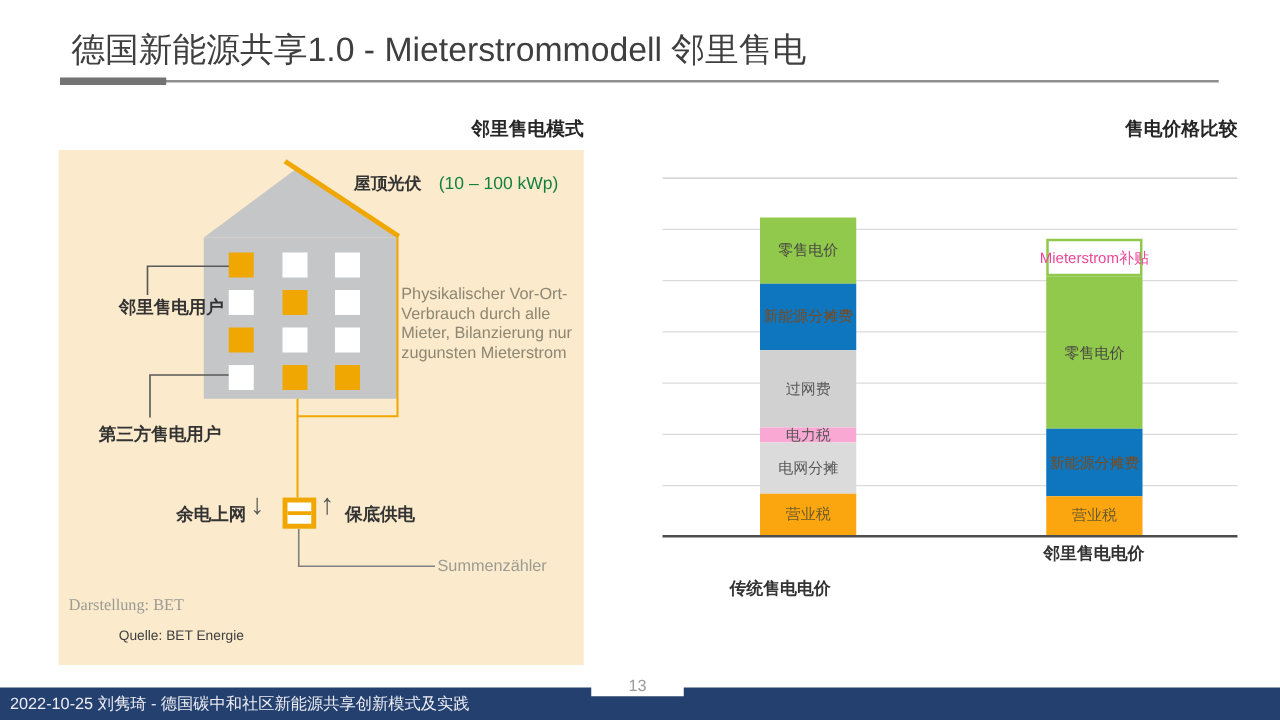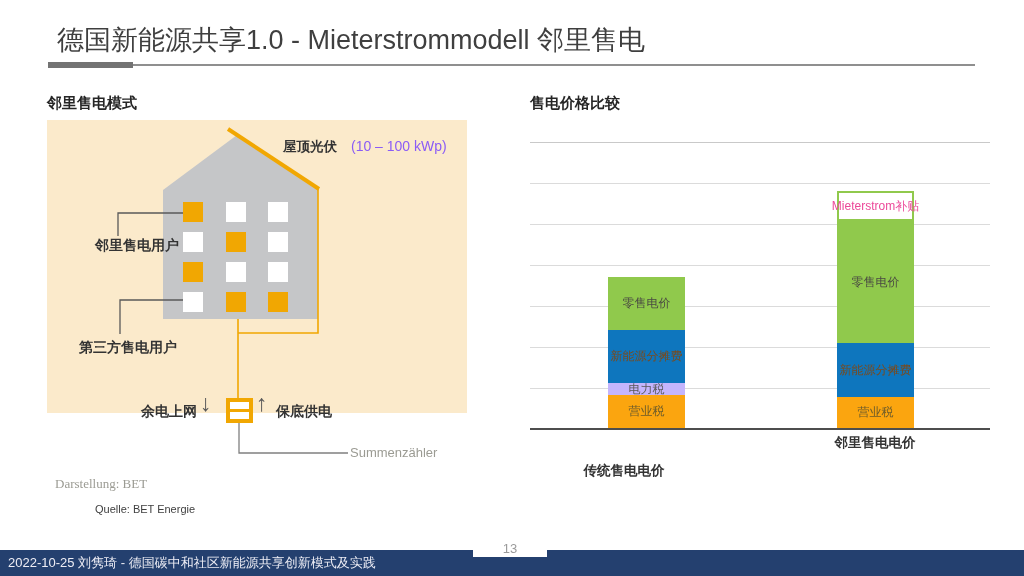--- a/index.html
+++ b/index.html
@@ -6,36 +6,36 @@
   .slide{position:relative;width:1024px;height:576px;background:#ffffff;overflow:hidden;
          font-family:"Liberation Sans",sans-serif;}
   .abs{position:absolute;}
 
   
   .slide-title{left:57px;top:22px;font-size:27px;color:#3f3f3f;white-space:nowrap;}
   .rule-thin{left:48px;top:64px;width:927px;height:2px;background:#8f8f8f;}
   .rule-thick{left:48px;top:62px;width:85px;height:6px;background:#737373;}
 
   
-  .sec-title{font-size:15px;font-weight:bold;color:#262626;text-align:left;}
+  .sec-title{font-size:15px;font-weight:bold;color:#262626;text-align:right;}
   .sec-title.left{left:47px;top:94px;width:420px;}
   .sec-title.right{left:530px;top:94px;width:460px;}
 
   
-  .panel{left:47px;top:120px;width:420px;height:293px;background:#FBEACB;}
+  .panel{left:47px;top:120px;width:420px;height:412px;background:#FBEACB;}
   .panel .abs{position:absolute;}
   .roof{left:116px;top:15px;width:0;height:0;border-left:74px solid transparent;
         border-right:81px solid transparent;border-bottom:55px solid #C5C6C8;}
   .house-body{left:116px;top:70px;width:155px;height:129px;background:#C5C6C8;}
   .windows{left:136px;top:82px;width:106px;height:112px;}
   .win{position:absolute;width:20px;height:20px;}
   .wire-svg{left:0;top:0;}
   .bold-label{font-weight:bold;font-size:14px;color:#333333;white-space:nowrap;}
   .roof-label{left:236px;top:18px;font-size:13.5px;}
-  .roof-capacity{left:304px;top:18px;font-size:14px;color:#8b5cf6;white-space:nowrap;}
+  .roof-capacity{left:304px;top:18px;font-size:14px;color:#15803d;white-space:nowrap;}
   .note{left:274px;top:107px;font-size:13px;line-height:15.5px;color:#8D8672;white-space:nowrap;}
   .lbl-neighbor{left:48px;top:117px;}
   .lbl-third{left:32px;top:219px;}
   .lbl-feedin{left:94px;top:283px;}
   .lbl-backup{left:229px;top:283px;}
   .arrow{font-size:23px;color:#595959;line-height:1;}
   .arrow-down{left:153px;top:272px;}
   .arrow-up{left:209px;top:272px;}
   .meter{left:179px;top:278px;width:27px;height:25px;box-sizing:border-box;
          border:4px solid #F1A702;background:#ffffff;}
@@ -98,20 +98,26 @@
         <div class="win" style="left: 43px; top: 60px; background: rgb(255, 255, 255);"></div>
         <div class="win" style="left: 85px; top: 60px; background: rgb(255, 255, 255);"></div>
         <div class="win" style="left: 0px; top: 90px; background: rgb(255, 255, 255);"></div>
         <div class="win" style="left: 43px; top: 90px; background: rgb(241, 167, 2);"></div>
         <div class="win" style="left: 85px; top: 90px; background: rgb(241, 167, 2);"></div>
       </div>
 
     <div class="abs bold-label roof-label">屋顶光伏</div>
     <div class="abs roof-capacity">(10 – 100 kWp)</div>
 
+    <div class="abs note">
+      <div>Physikalischer Vor-Ort-</div>
+      <div>Verbrauch durch alle</div>
+      <div>Mieter, Bilanzierung nur</div>
+      <div>zugunsten Mieterstrom</div>
+    </div>
 
     <div class="abs bold-label lbl-neighbor">邻里售电用户</div>
     <div class="abs bold-label lbl-third">第三方售电用户</div>
 
     <div class="abs bold-label lbl-feedin">余电上网</div>
     <div class="abs arrow arrow-down">↓</div>
     <div class="abs meter">
         <div></div>
       </div>
     <div class="abs arrow arrow-up">↑</div>
@@ -128,21 +134,23 @@
   <div class="gridline" style="top: 0px; background: rgb(201, 201, 201);"></div>
       <div class="gridline" style="top: 41px;"></div>
       <div class="gridline" style="top: 82px;"></div>
       <div class="gridline" style="top: 123px;"></div>
       <div class="gridline" style="top: 164px;"></div>
       <div class="gridline" style="top: 205px;"></div>
       <div class="gridline" style="top: 246px;"></div>
     </div>
   <div class="abs bar bar-left">
       <div class="seg" style="height: 33px; background: rgb(251, 165, 15); color: rgb(107, 91, 43);">营业税</div>
-      <div class="seg" style="height: 12px; background: #c4b5fd; color: rgb(89, 89, 89);">电力税</div>
+      <div class="seg" style="height: 41px; background: rgb(219, 219, 219); color: rgb(89, 89, 89);">电网分摊</div>
+      <div class="seg" style="height: 12px; background: #f9a8d4; color: rgb(89, 89, 89);">电力税</div>
+      <div class="seg" style="height: 62px; background: rgb(209, 209, 209); color: rgb(89, 89, 89);">过网费</div>
       <div class="seg" style="height: 53px; background: rgb(14, 118, 190); color: rgb(122, 74, 29);">新能源分摊费</div>
       <div class="seg" style="height: 53px; background: rgb(144, 201, 76); color: rgb(74, 74, 66);">零售电价</div>
     </div>
   <div class="abs bar bar-right">
       <div class="seg" style="height: 31px; background: rgb(251, 165, 15); color: rgb(107, 91, 43);">营业税</div>
       <div class="seg" style="height: 54px; background: rgb(14, 118, 190); color: rgb(122, 74, 29);">新能源分摊费</div>
       <div class="seg" style="height: 122px; background: rgb(144, 201, 76); color: rgb(74, 74, 66);">零售电价</div>
       <div class="seg" style="height: 30px; background: rgb(255, 255, 255); color: #ec4899; border: 2px solid rgb(144, 201, 76); box-sizing: border-box;">Mieterstrom补贴</div>
     </div>
   <div class="abs cat-label cat-left">传统售电电价</div>

